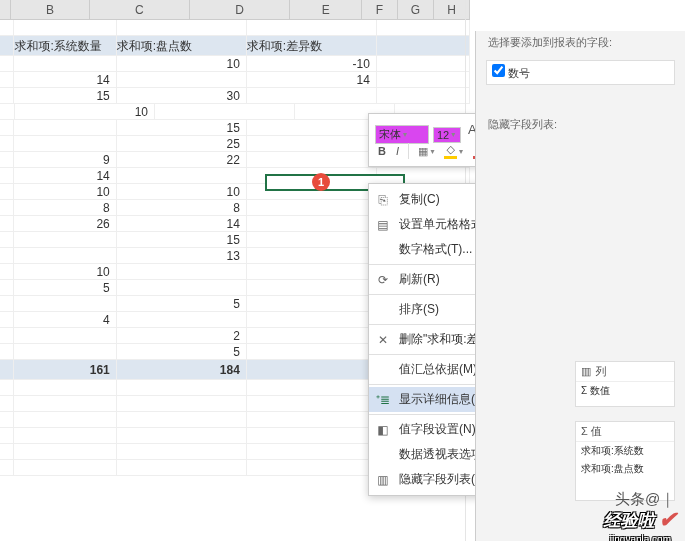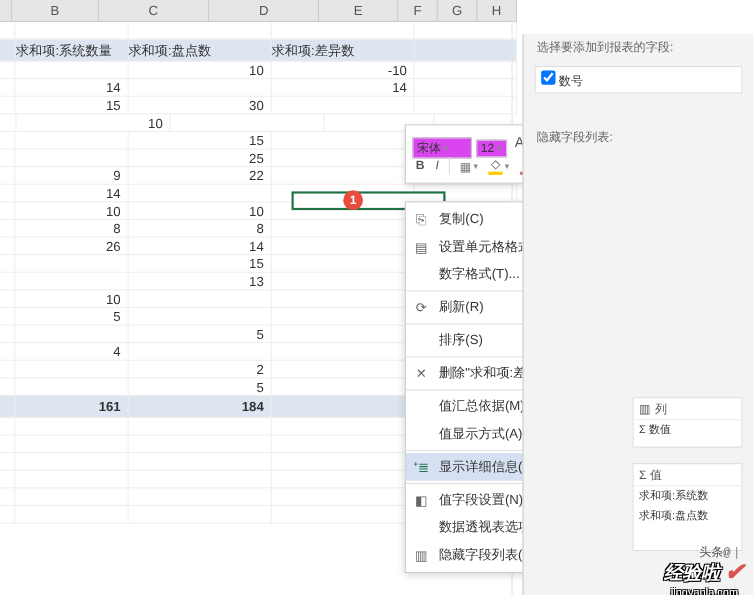--- a/index.html
+++ b/index.html
@@ -58,21 +58,21 @@
 .pane-box { margin: 6px 10px; background: #fff; border: 1px solid #ddd; min-height: 16px; padding: 3px 5px; font-size: 11px; }
 .pane-areas-label { padding: 4px 12px; font-size: 11px; color: #666; margin-top: 28px; }
 .area { position: absolute; border: 1px solid #ddd; background: #fff; font-size: 11px; }
 .area-cols { right: 10px; top: 330px; width: 100px; height: 46px; }
 .area-vals { right: 10px; top: 390px; width: 100px; height: 80px; }
 .area-title { padding: 2px 5px; color: #555; font-weight: normal; font-size: 11px; border-bottom: 1px solid #eee; }
 .area-item { padding: 2px 5px; font-size: 10px; white-space: nowrap; overflow: hidden; }
 
 .watermark { position: absolute; right: 8px; bottom: 8px; font-size: 17px; font-weight: bold; font-style: italic; color: #fff; text-shadow: 1px 1px 0 #000, -1px -1px 0 #000, 1px -1px 0 #000, -1px 1px 0 #000; display: flex; align-items: center; gap: 4px; }
 .watermark .check { color: #d9534f; font-size: 22px; text-shadow: none; }
-.handle { position: absolute; right: 10px; bottom: 32px; font-size: 11px; color: #555; text-shadow: 0 0 2px #fff; font-family: Liberation Mono, monospace; }
+.handle { position: absolute; right: 10px; bottom: 32px; font-size: 15px; color: #555; text-shadow: 0 0 2px #fff; }
 
 .grid-vline { position: absolute; top: 0; bottom: 0; width: 1px; background: #e5e5e5; }
 </style>
 </head>
 <body>
 
 <div class="grid">
   <div class="col-headers">
     <div class="col-header ch-a"></div>
     <div class="col-header ch-b">B</div>
@@ -343,24 +343,20 @@
   <div class="cm-sep"></div>
   <div class="cm-item">
       <span class="cm-icon">✕</span>
       <span>删除"求和项:差异数"(V)</span>
     </div>
   <div class="cm-sep"></div>
   <div class="cm-item">
       <span>值汇总依据(M)</span>
       <span class="arr">▶</span>
     </div>
-  <div class="cm-item">
-      <span>值显示方式(A)</span>
-      <span class="arr">▶</span>
-    </div>
   <div class="cm-sep"></div>
   <div class="cm-item hl">
       <span class="cm-icon" style="color:#217346">⁺≣</span>
       <span>显示详细信息(E)</span>
     </div>
   <div class="cm-sep"></div>
   <div class="cm-item">
       <span class="cm-icon">◧</span>
       <span>值字段设置(N)...</span>
     </div>

